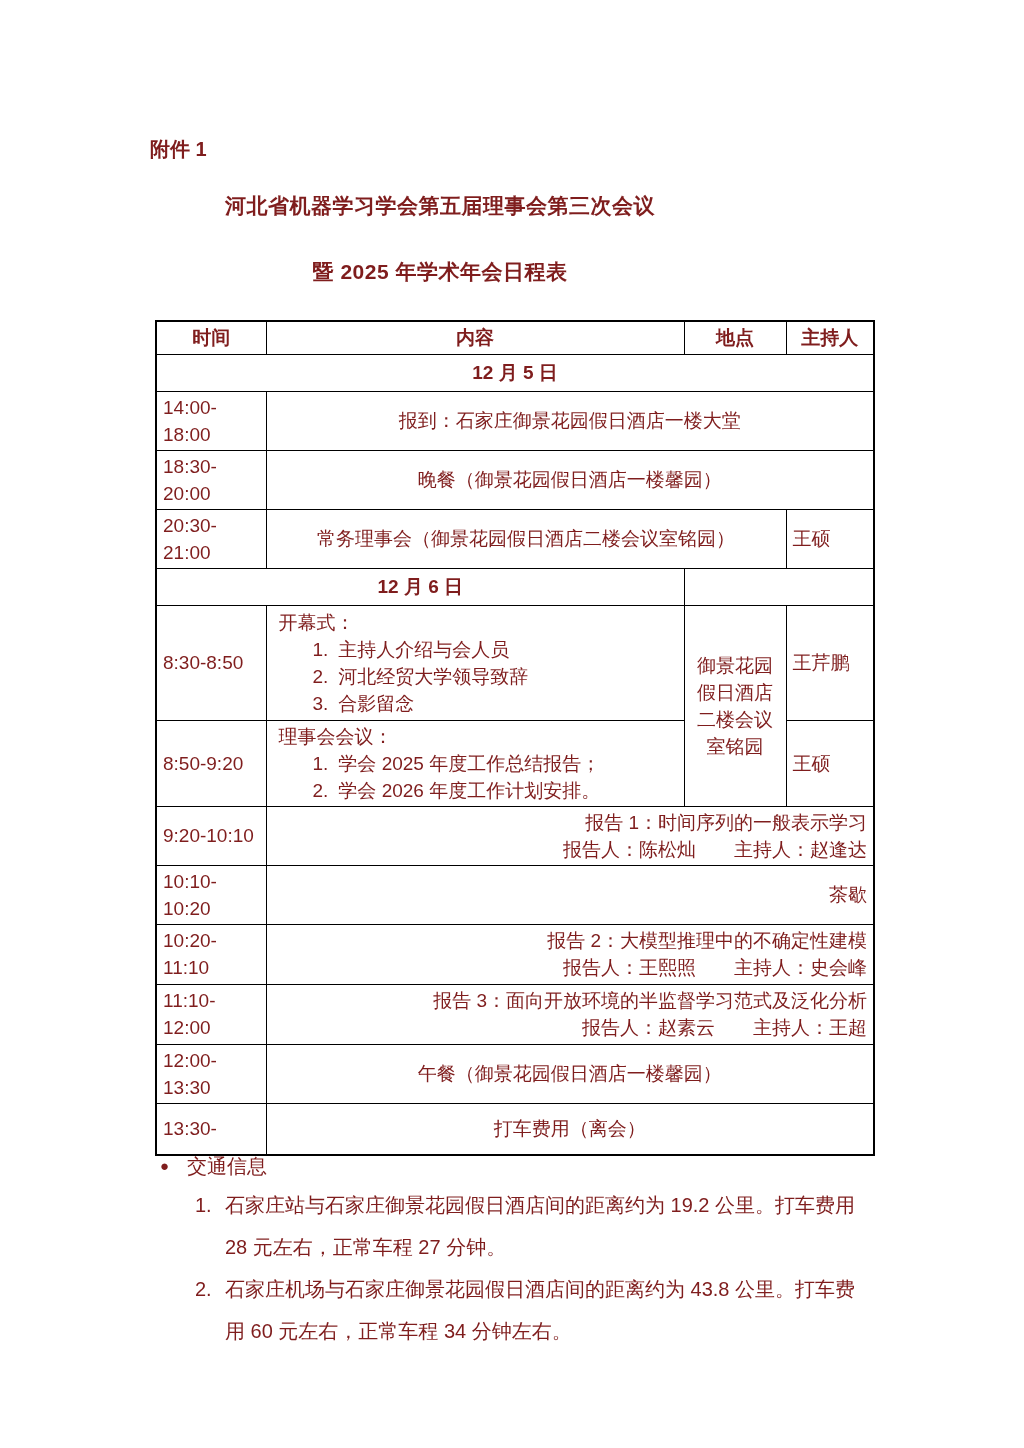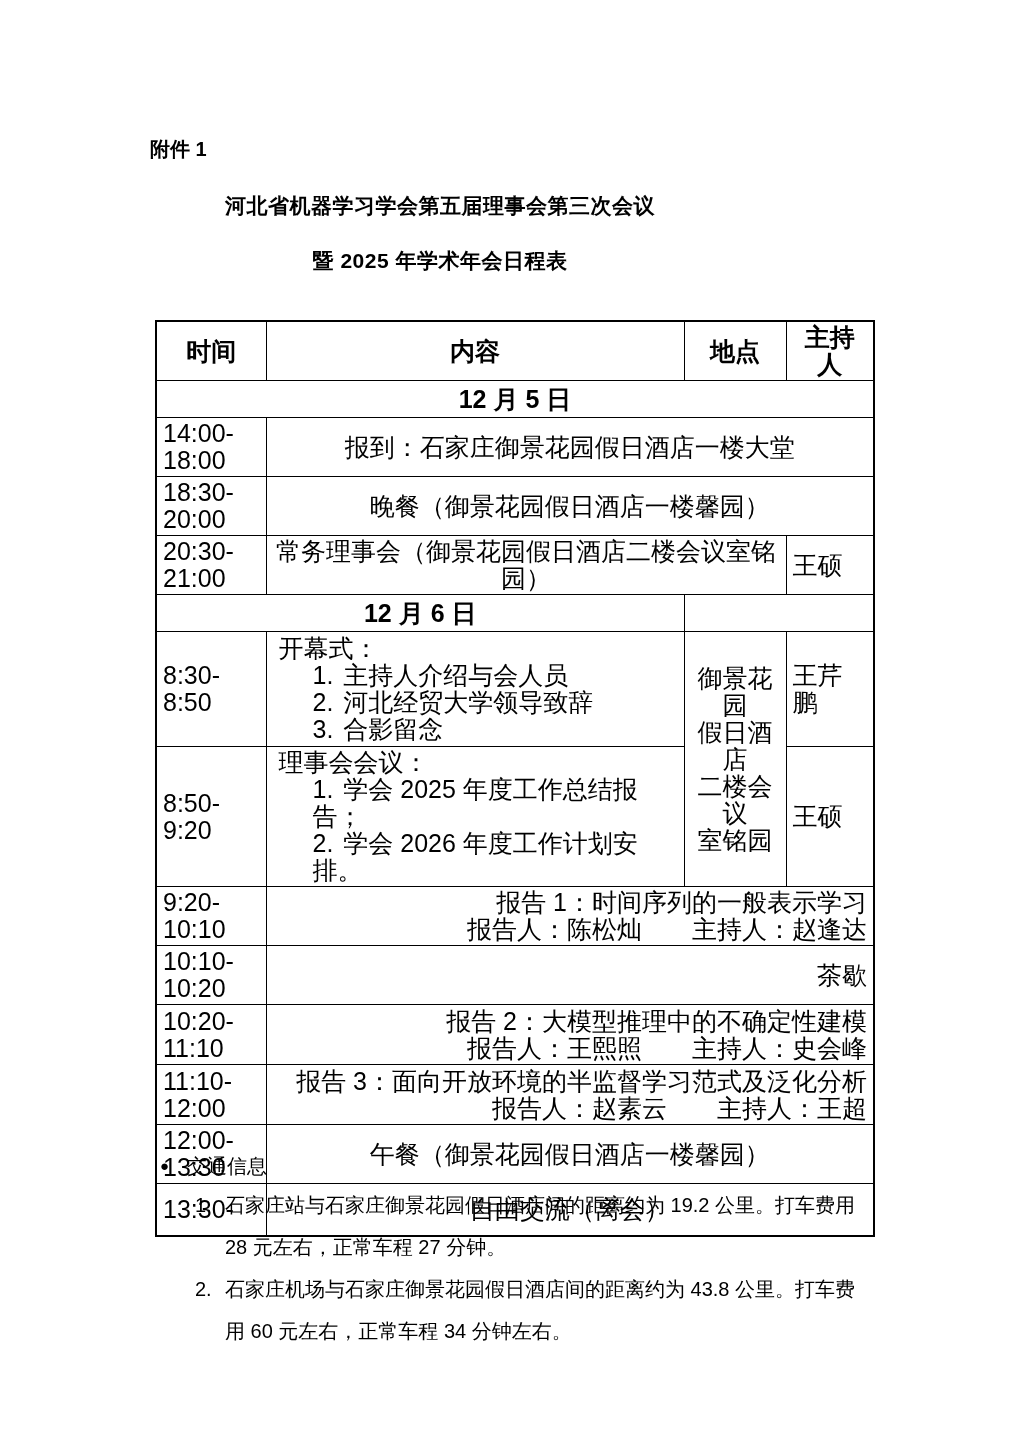--- a/index.html
+++ b/index.html
@@ -1,41 +1,41 @@
 <!DOCTYPE html>
 <html><head>
 <meta charset="utf-8">
 <style>
   * { margin:0; padding:0; box-sizing:border-box; }
   html,body { background:#ffffff; }
   .page {
     position:relative;
     width:1024px; height:1448px;
     background:#ffffff;
-    color:#000000;
+    color:#7f1d1d;
     font-family:"Liberation Sans","Liberation Serif",serif;
     overflow:hidden;
   }
   .attachment {
     position:absolute; left:150px; top:136px;
     font-size:20px; font-weight:bold;
   }
   .doc-title { position:absolute; left:0; width:880px; text-align:center;
     font-size:21px; font-weight:bold; letter-spacing:0.5px; }
   .doc-title.l1 { top:192px; }
-  .doc-title.l2 { top:247px; }
+  .doc-title.l2 { top:258px; }
 
   table.schedule {
     position:absolute; left:155px; top:320px;
     width:718px; border-collapse:collapse; table-layout:fixed;
   }
   table.schedule td {
     border:1.5px solid #000;
     vertical-align:middle;
-    font-size:25px; line-height:27px;
+    font-size:19px; line-height:27px;
     padding:2px 6px;
   }
   table.schedule { border:2px solid #000; }
   td.hdr { text-align:center; font-weight:bold; height:33px; padding:0 2px; }
   td.date-cell { text-align:center; font-weight:bold; height:37px; padding:0; }
   td.time-cell {
     font-family:"Liberation Sans",sans-serif;
     font-size:17px; line-height:26px;
     white-space:pre-line;
     padding-left:9px; padding-right:3px;
@@ -181,21 +181,21 @@
       </tr>
 
       <tr>
         <td class="time-cell" style="height:56px">12:00-
 13:30</td>
         <td class="center-content" colspan="3">午餐（御景花园假日酒店一楼馨园）</td>
       </tr>
 
       <tr>
         <td class="time-cell" style="height:52px">13:30-</td>
-        <td class="center-content" colspan="3">自由交流（离会）</td>
+        <td class="center-content" colspan="3">打车费用（离会）</td>
       </tr>
     </tbody>
   </table>
 
   <div class="transport">
     <div class="transport-head">
       <span class="bullet">●</span><span>交通信息</span>
     </div>
     <div class="transport-item">
       <span class="t-num">1.</span>

